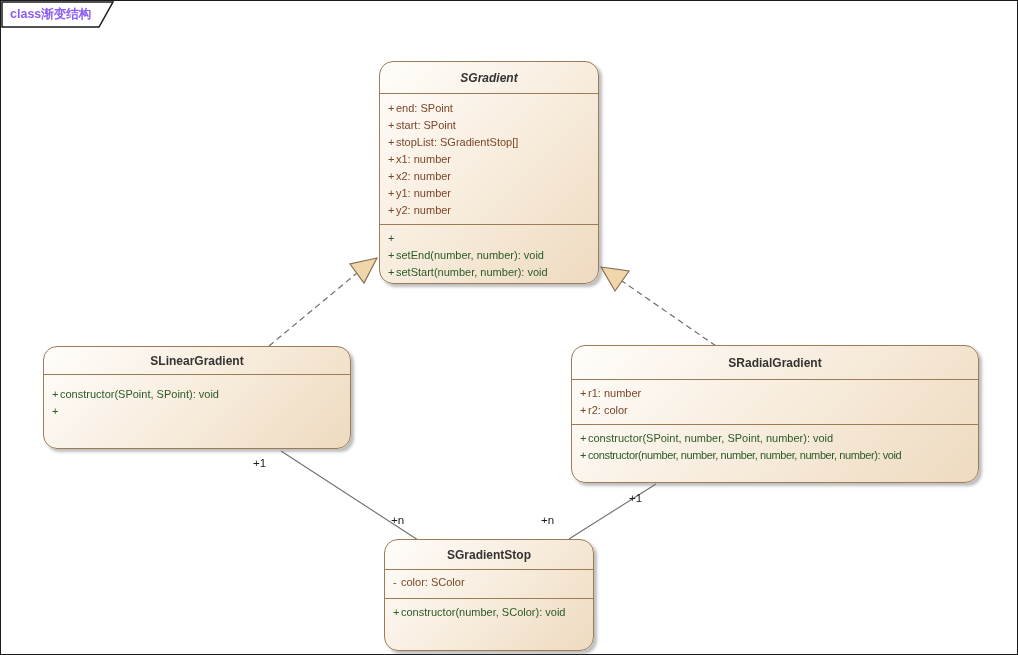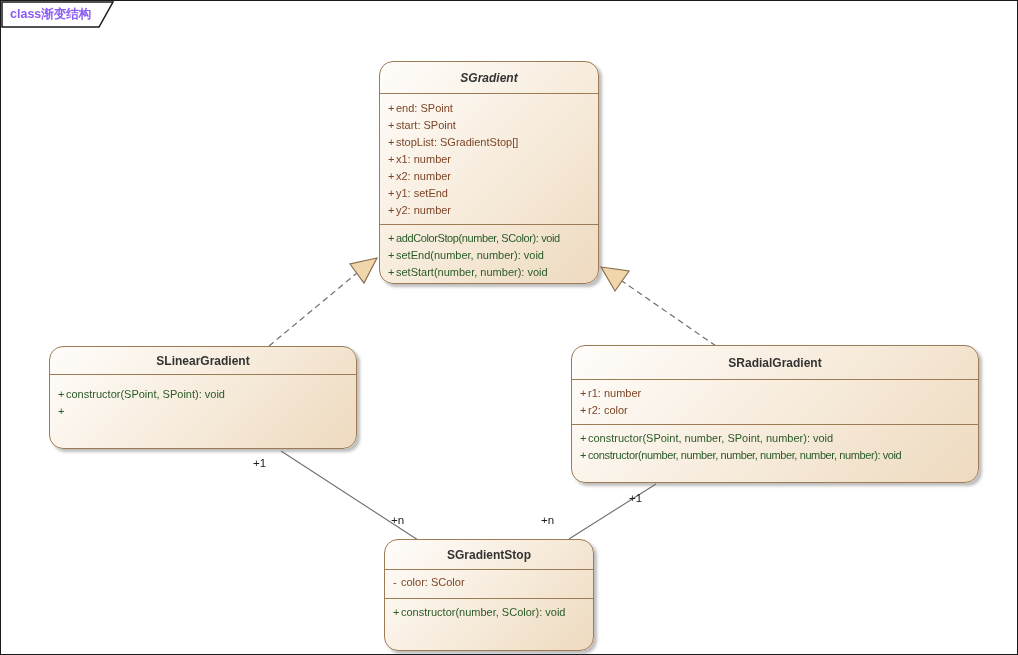--- a/index.html
+++ b/index.html
@@ -36,21 +36,21 @@
   .meth { color:#2a5a28; }
   .tight .txt { letter-spacing:-0.4px; }
   .mult {
     position:absolute; z-index:1; font-size:11.5px; color:#1c1c1c; white-space:nowrap;
   }
   
   #box-sgradient { left:378px; top:60px; width:220px; height:223px; }
   #box-sgradient .uml-title { height:32px; }
   #box-sgradient .sec-attrs { height:131px; padding-top:6px; }
   #box-sgradient .sec-meths { padding-top:5px; }
-  #box-slinear { left:42px; top:345px; width:308px; height:103px;margin-left:6px; }
+  #box-slinear { left:42px; top:345px; width:308px; height:103px; }
   #box-slinear .uml-title { height:28px; }
   #box-slinear .sec-meths { padding-top:11px; }
   #box-sradial { left:570px; top:344px; width:408px; height:138px; }
   #box-sradial .uml-title { height:34px; }
   #box-sradial .sec-attrs { height:45px; padding-top:5px; }
   #box-sradial .sec-meths { padding-top:5px; }
   #box-sstop { left:383px; top:538px; width:210px; height:112px; }
   #box-sstop .uml-title { height:30px; }
   #box-sstop .sec-attrs { height:29px; padding-top:4px; }
   #box-sstop .sec-meths { padding-top:5px; }
@@ -95,31 +95,30 @@
       <div class="row attr">
           <span class="vis">+</span>
           <span class="txt">x1: number</span>
         </div>
       <div class="row attr">
           <span class="vis">+</span>
           <span class="txt">x2: number</span>
         </div>
       <div class="row attr">
           <span class="vis">+</span>
-          <span class="txt">y1: setEnd</span>
+          <span class="txt">y1: number</span>
         </div>
       <div class="row attr">
           <span class="vis">+</span>
           <span class="txt">y2: number</span>
         </div>
     </div>
     <div class="sec sec-meths sec-grow">
       <div class="row meth tight">
           <span class="vis">+</span>
-          <span class="txt">addColorStop(number, SColor): void</span>
         </div>
       <div class="row meth">
           <span class="vis">+</span>
           <span class="txt">setEnd(number, number): void</span>
         </div>
       <div class="row meth">
           <span class="vis">+</span>
           <span class="txt">setStart(number, number): void</span>
         </div>
     </div>

